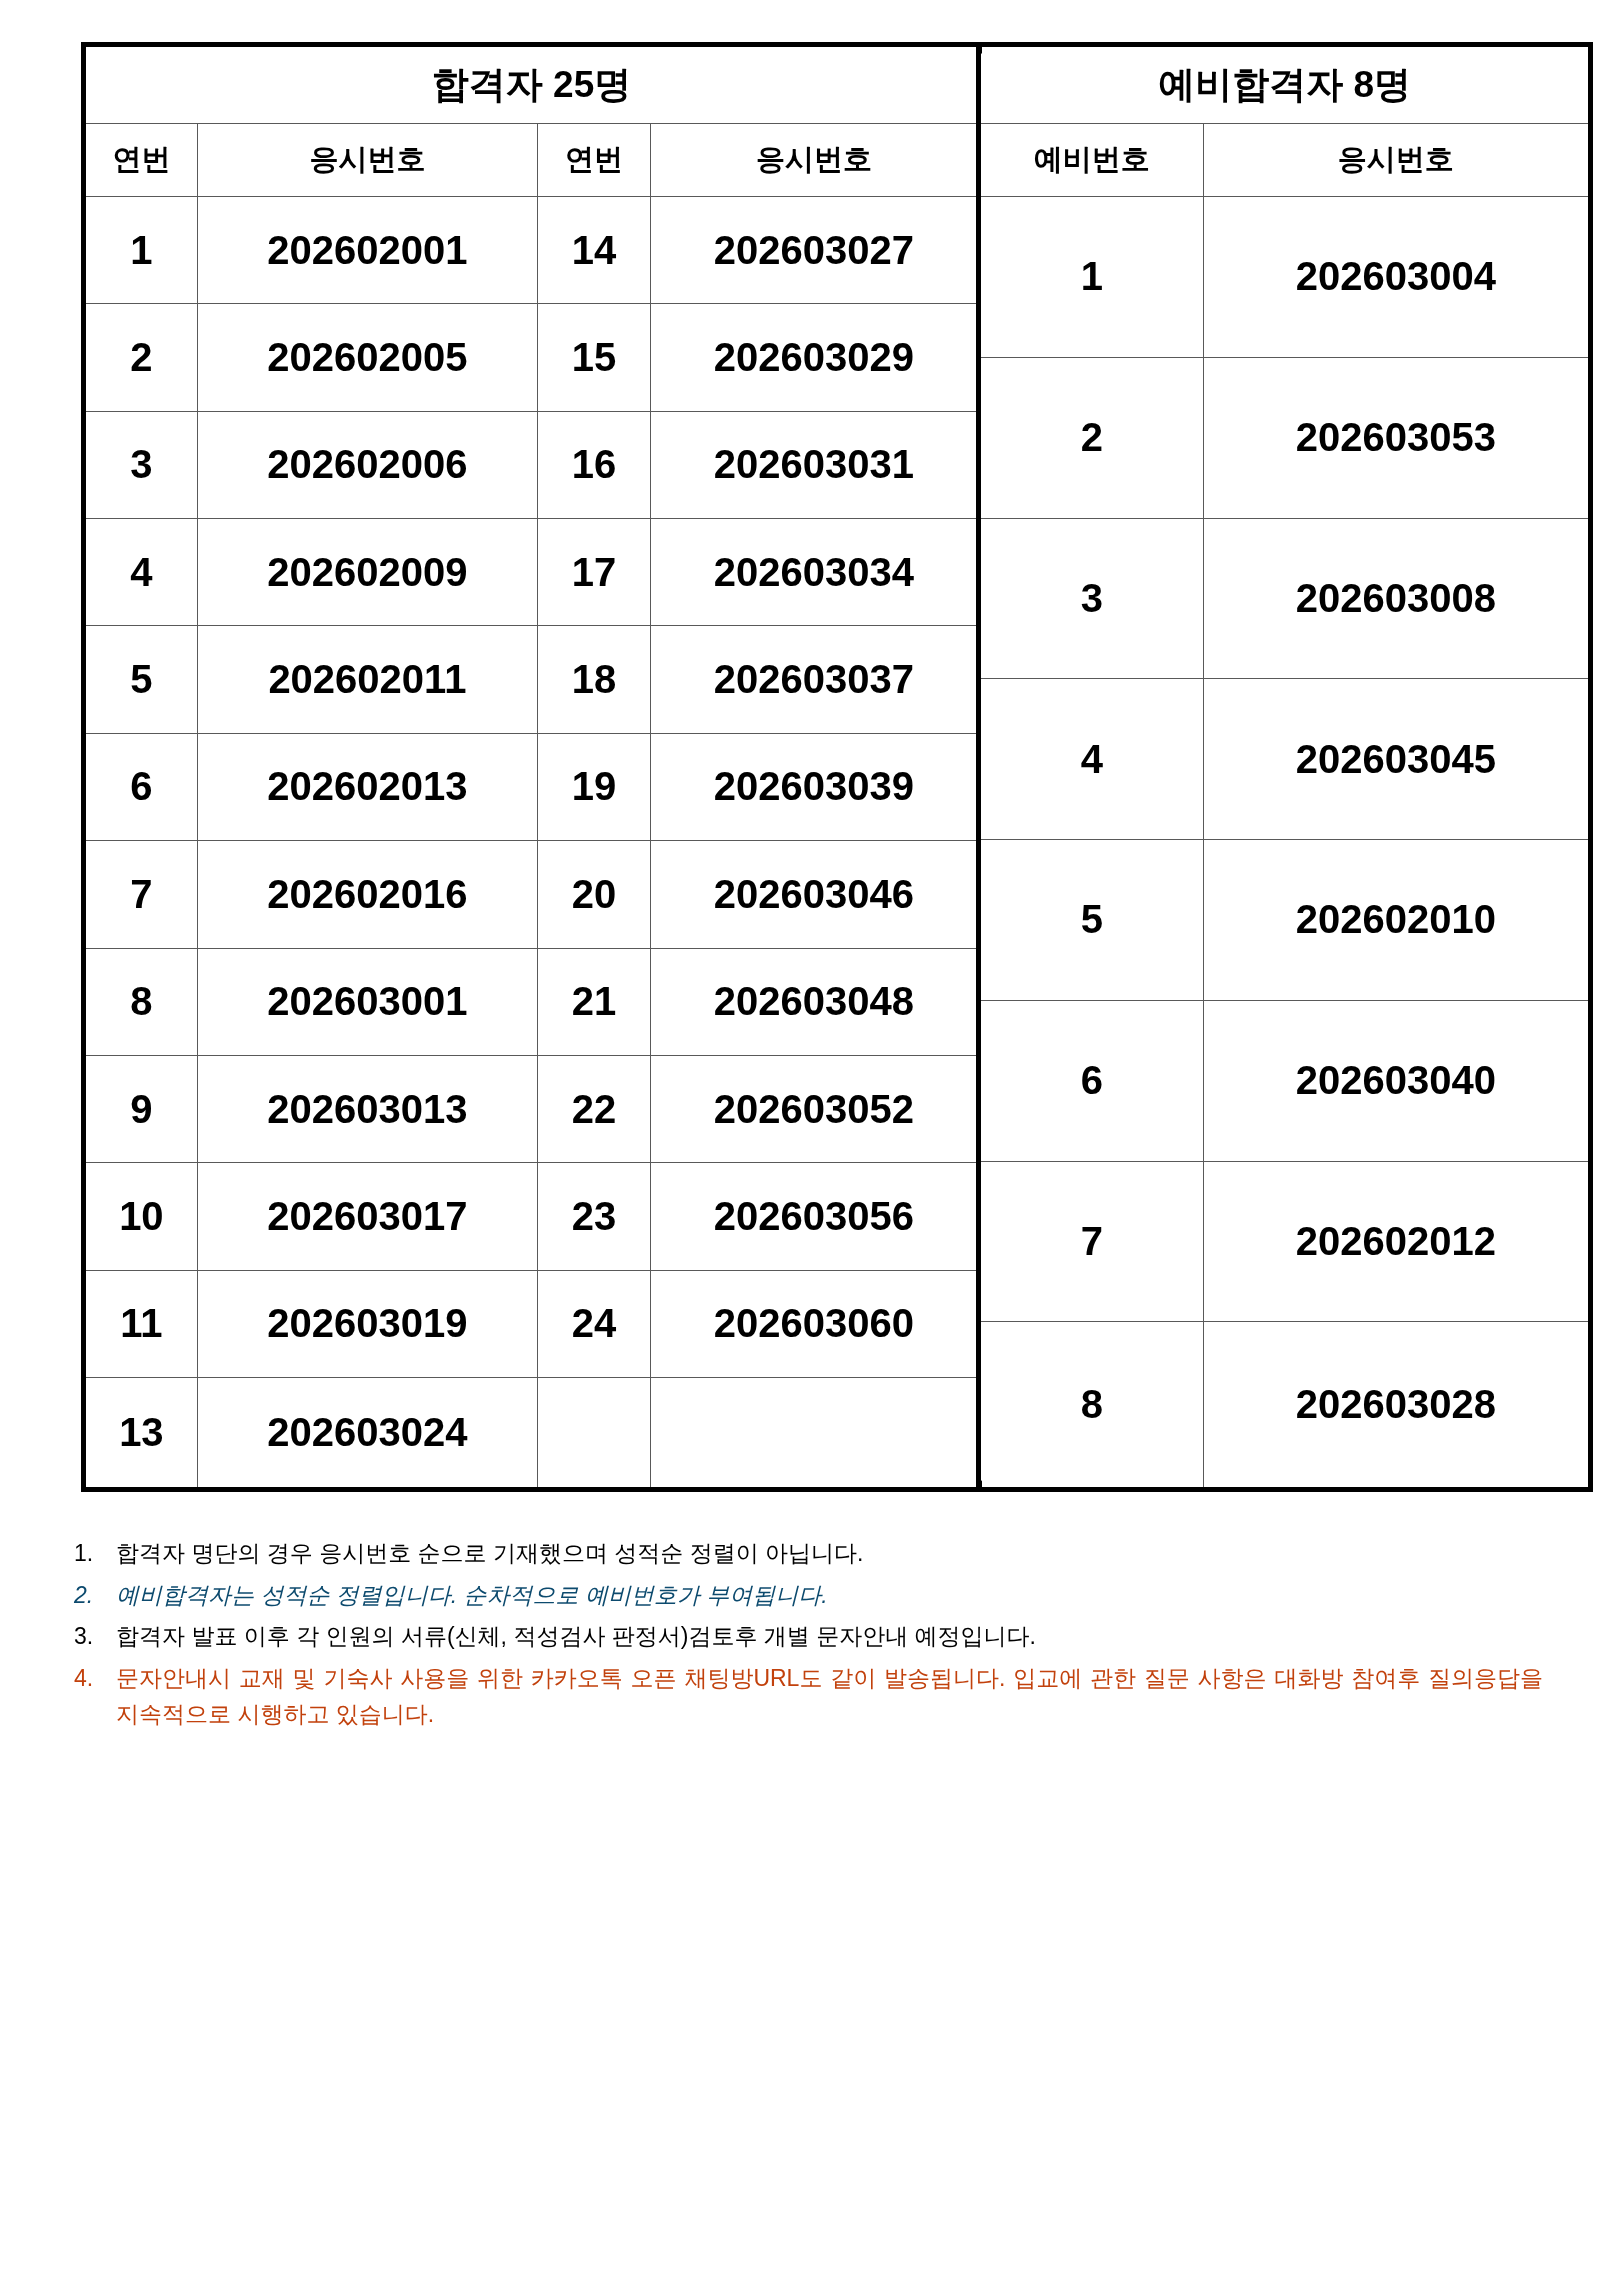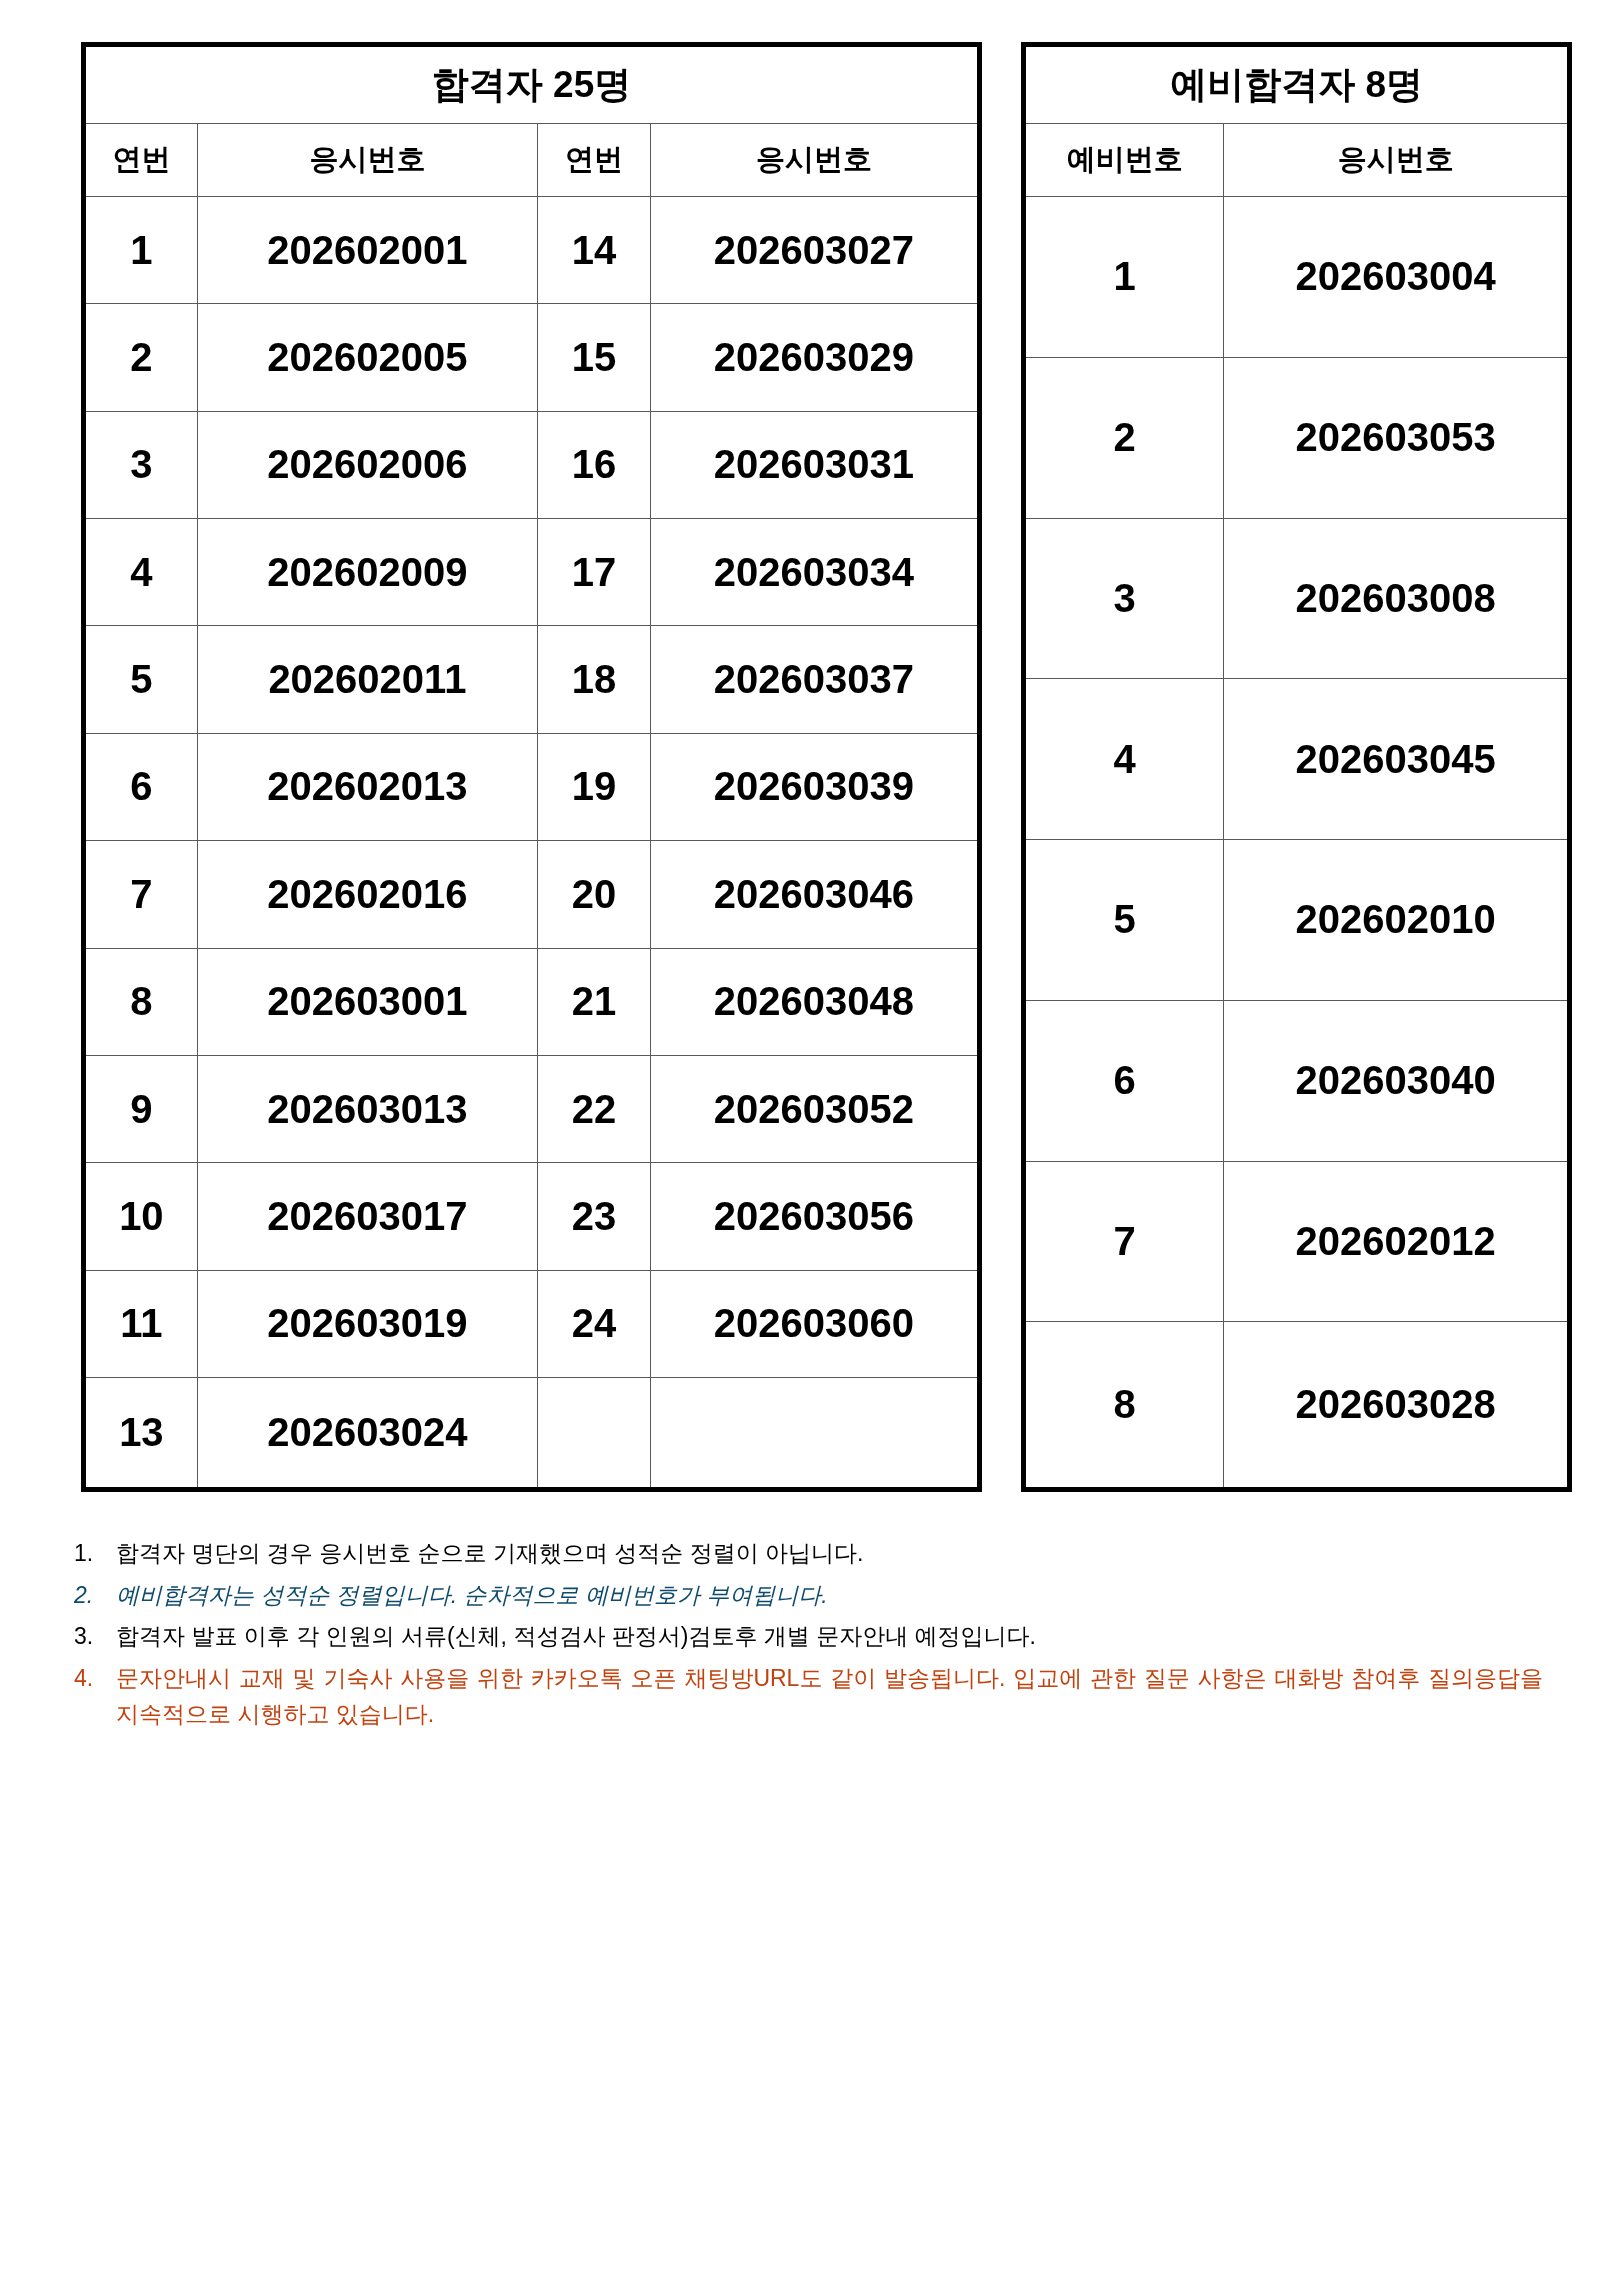--- a/index.html
+++ b/index.html
@@ -18,31 +18,30 @@
     font-size: 44px;
     font-weight: bold;
     letter-spacing: 0.7px;
     word-spacing: 11.7px;
     white-space: nowrap;
   }
   .tables {
     display: flex;
     align-items: flex-start;
     margin: 42px 0 0 81px;
-    gap: 45px;
   }
   table.tbl {
     border-collapse: collapse;
     table-layout: fixed;
     border: 5.9px solid #000000;
     height: 1450px;
     background: #ffffff;
   }
   .tbl-left  { width: 901px; }
-  .tbl-right { width: 551px; margin-left: -5.9px; border-radius: 28px; }
+  .tbl-right { width: 617px; margin-left: -5.9px; border-radius: 28px; }
   .tbl th, .tbl td {
     border: 1.3px solid #595959;
     padding: 0;
     text-align: center;
     vertical-align: middle;
     overflow: hidden;
   }
   .section-th { height: 76px; font-size: 37px; font-weight: bold; }
   .col-th     { height: 72px; font-size: 29px; font-weight: bold; }
   .tbl td     { font-size: 40px; font-weight: bold; }

